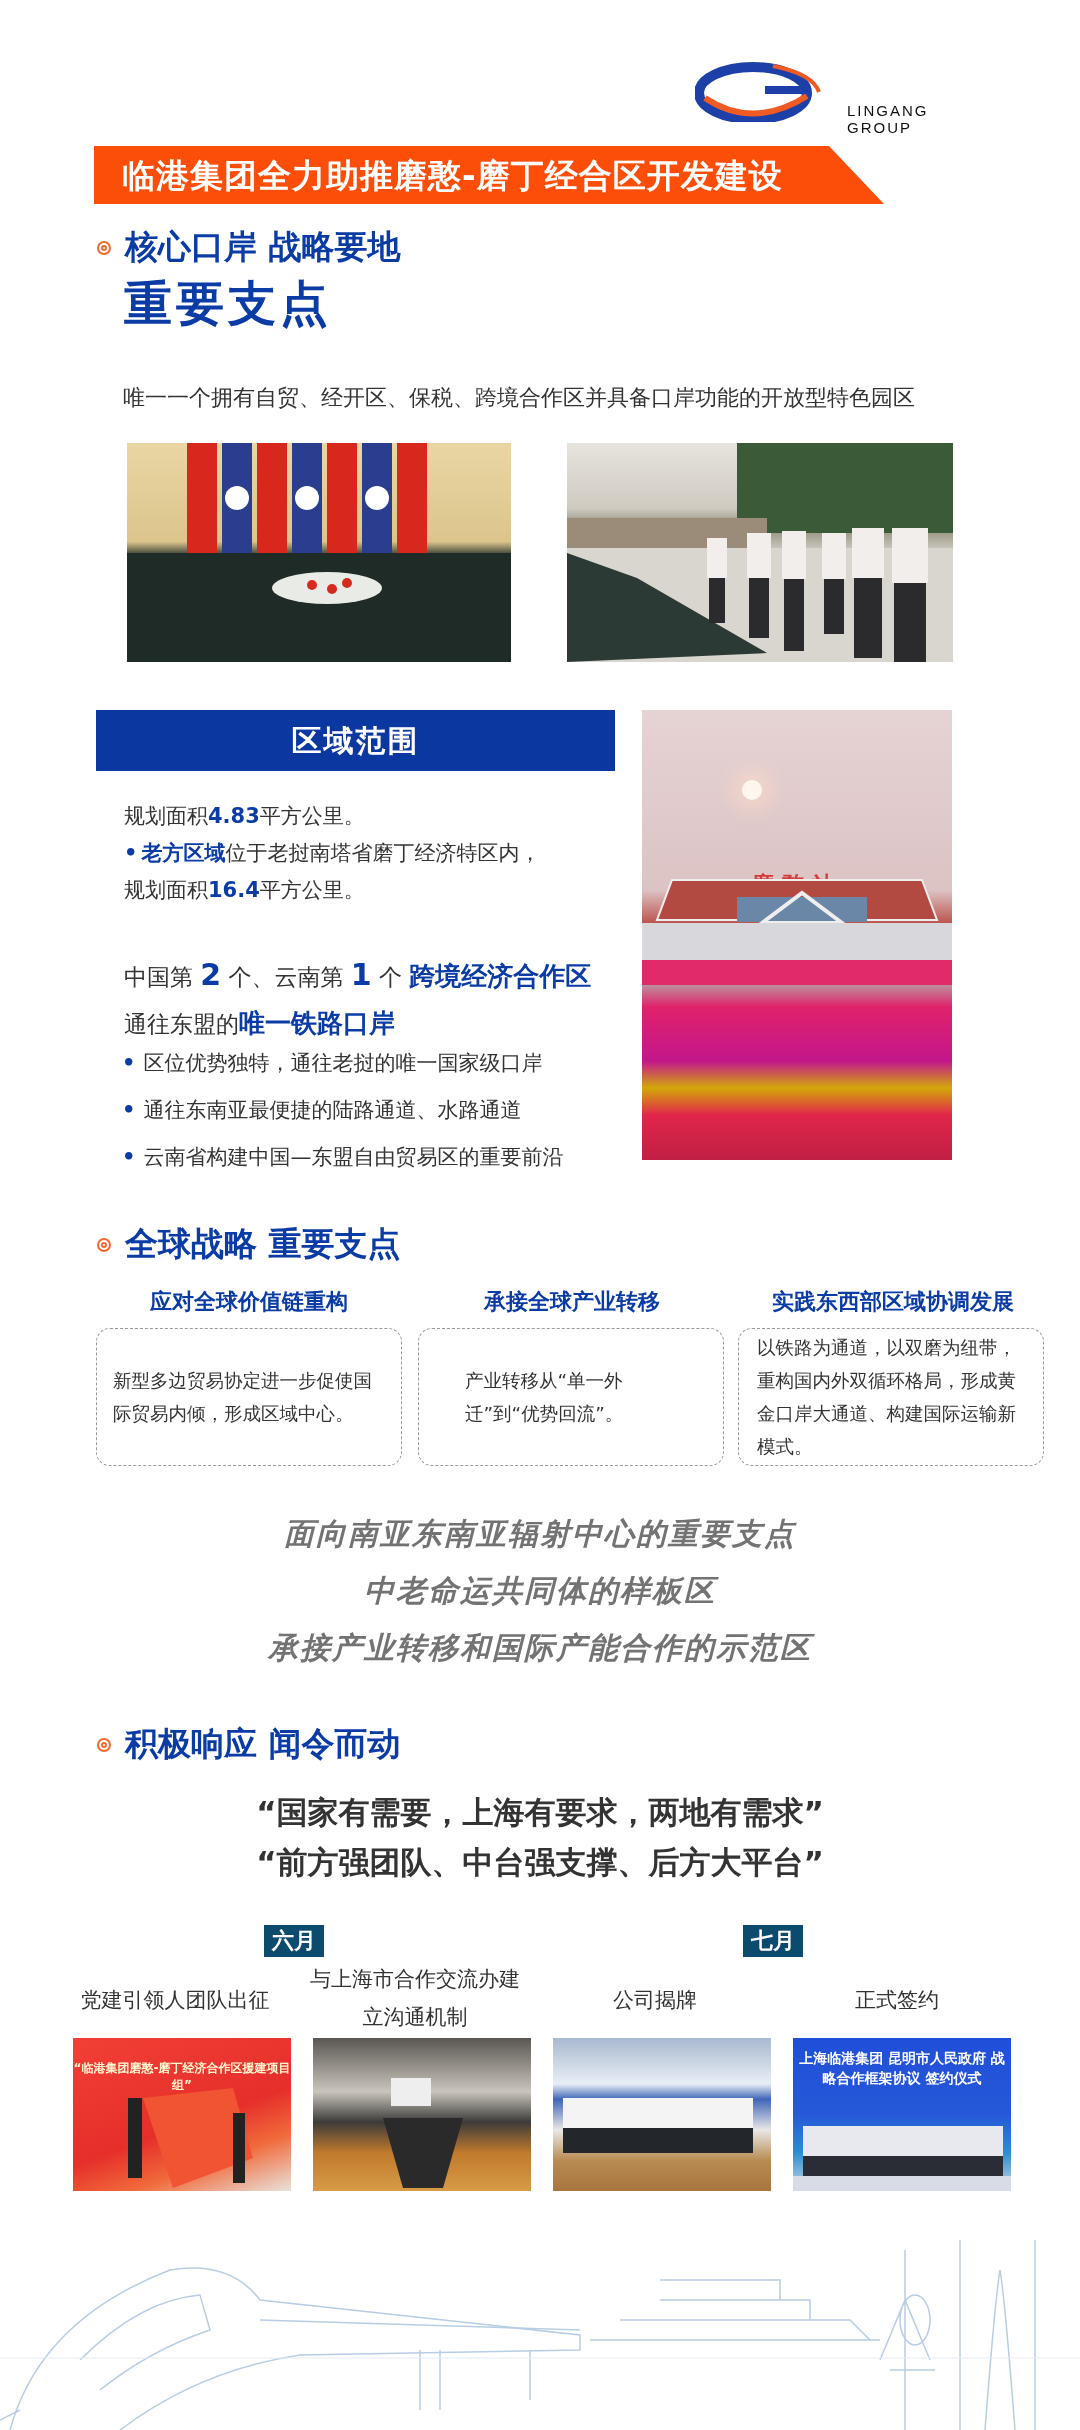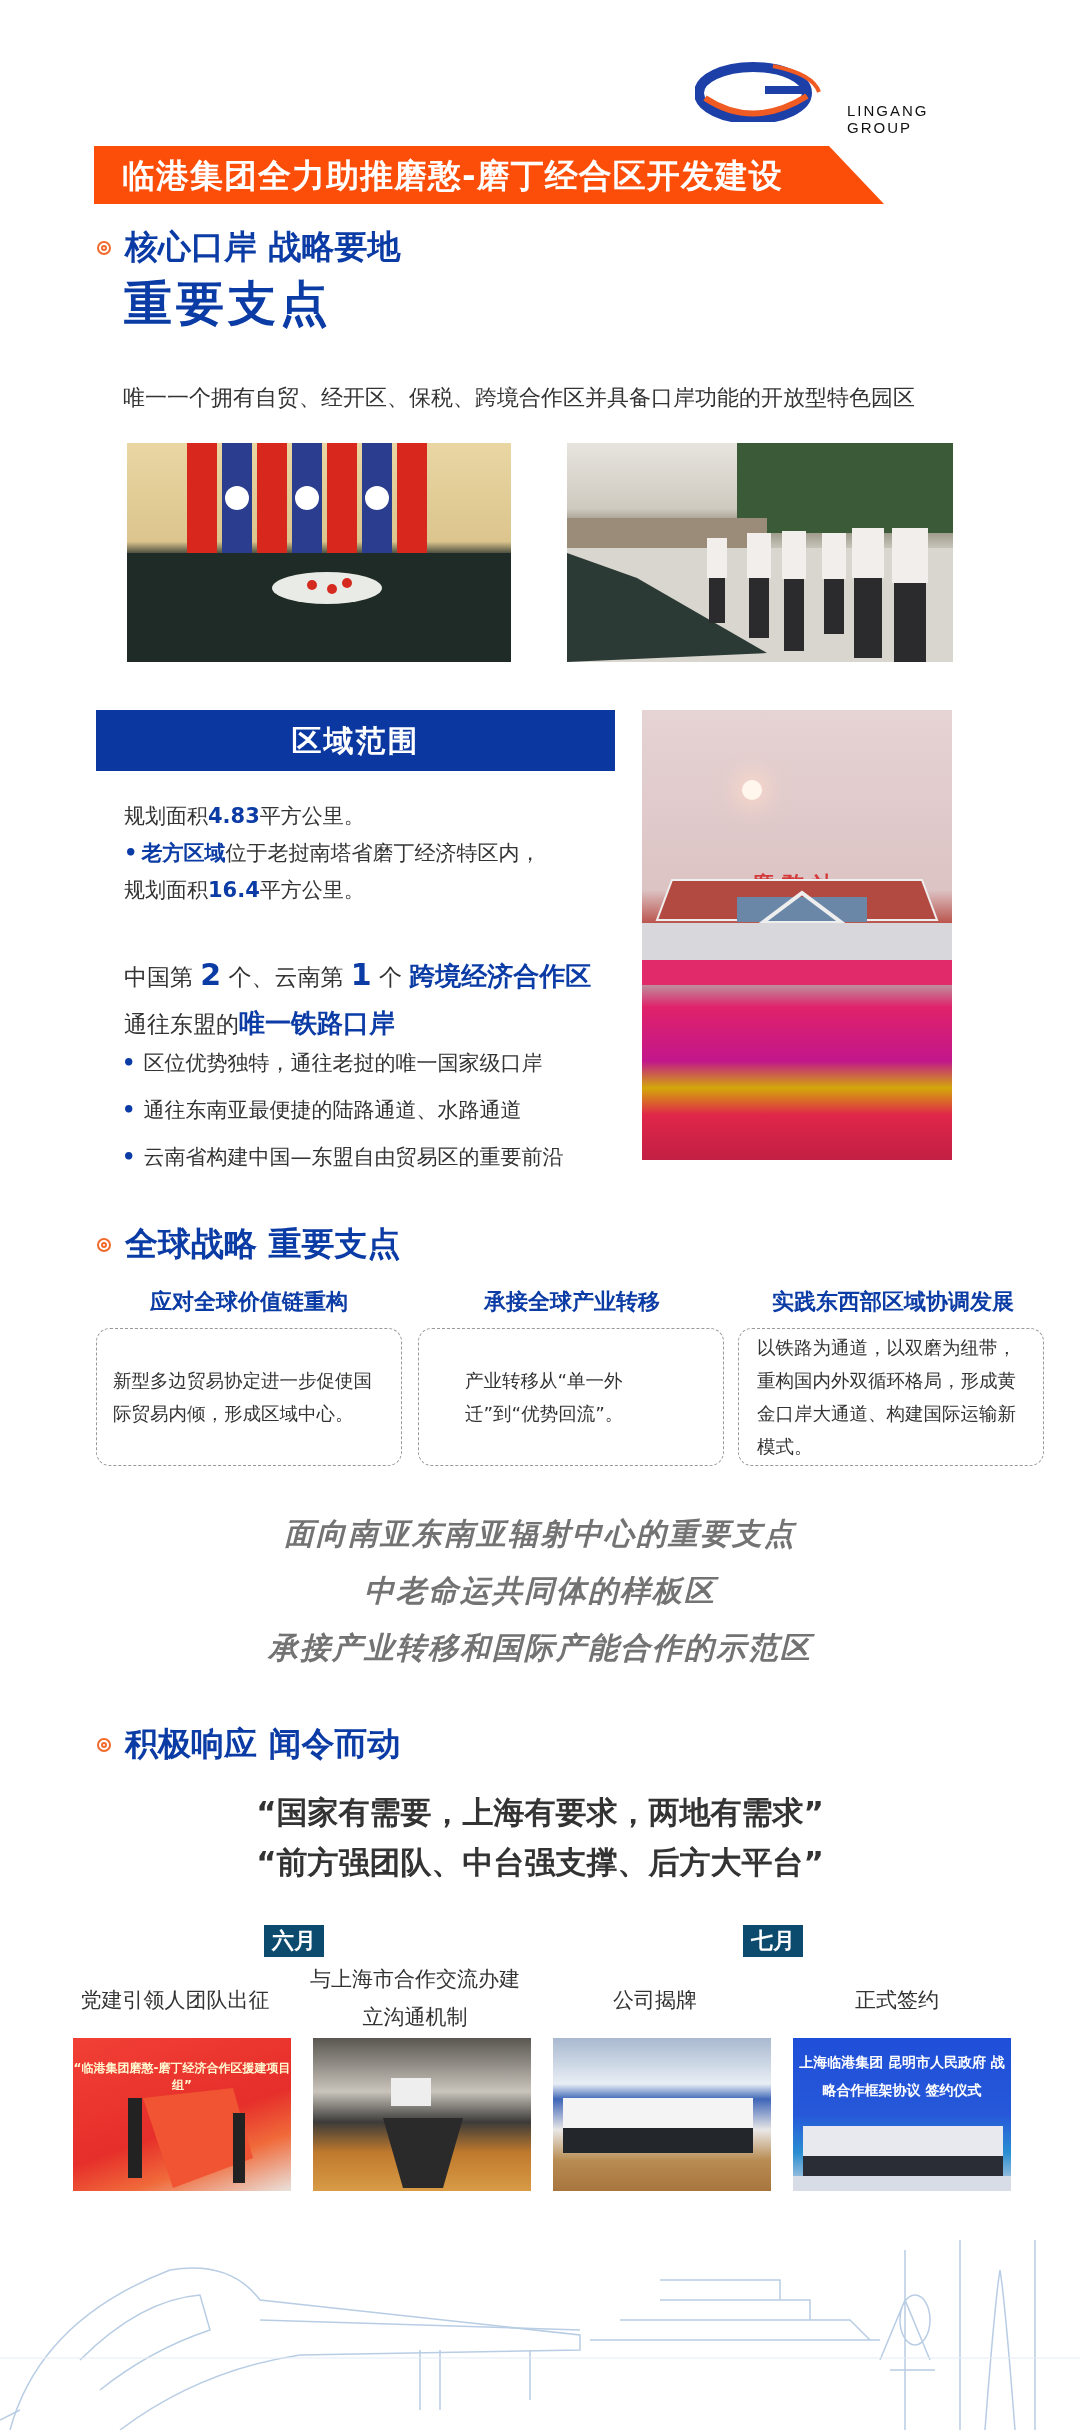--- a/index.html
+++ b/index.html
@@ -81,21 +81,21 @@
   .step-label { top: 1960px; width: 230px; text-align: center; font-size: 21px; line-height: 38px; color: #333; }
   .l1 { left: 60px; top: 1981px; } .l2 { left: 300px; } .l3 { left: 540px; top: 1981px; } .l4 { left: 782px; top: 1981px; }
 
   .step-photo { top: 2038px; width: 218px; height: 153px; overflow: hidden; }
   .p1 { left: 73px; background: linear-gradient(160deg, #f24036 0%, #e62e2a 55%, #f06a3a 75%, #e9e2dc 100%); }
   .p2 { left: 313px; background: linear-gradient(180deg, #5a5651 0%, #c9c5bc 35%, #3c3b39 55%, #c07a2d 75%, #d89b46 100%); }
   .p3 { left: 553px; background: linear-gradient(180deg, #a9b9d0 0%, #e8eef5 30%, #3f66b8 40%, #e9e7e6 60%, #b88c52 80%, #a8753f 100%); }
   .p4 { left: 793px; background: linear-gradient(180deg, #1f4fd8 0%, #2658d9 50%, #2a8ed2 75%, #cfd6e2 100%); }
   .p-cap { position: absolute; left: 0; right: 0; text-align: center; color: #fff; font-weight: bold; }
   .p1 .p-cap { top: 22px; font-size: 12px; color: #fff8d0; }
-  .p4 .p-cap { top: 10px; font-size: 14px; line-height: 28px; }
+  .p4 .p-cap { top: 10px; font-size: 14px; line-height: 20px; }
   .p3 .p-sign { position: absolute; left: 70px; top: 66px; width: 80px; height: 28px; background: #3f67c9; }
 
   
   .line-art { left: 0; top: 2240px; width: 1080px; height: 190px; }
 </style>
 </head>
 <body>
 
 <div class="abs logo">
   <svg class="logo-emblem" viewBox="0 0 130 62">

